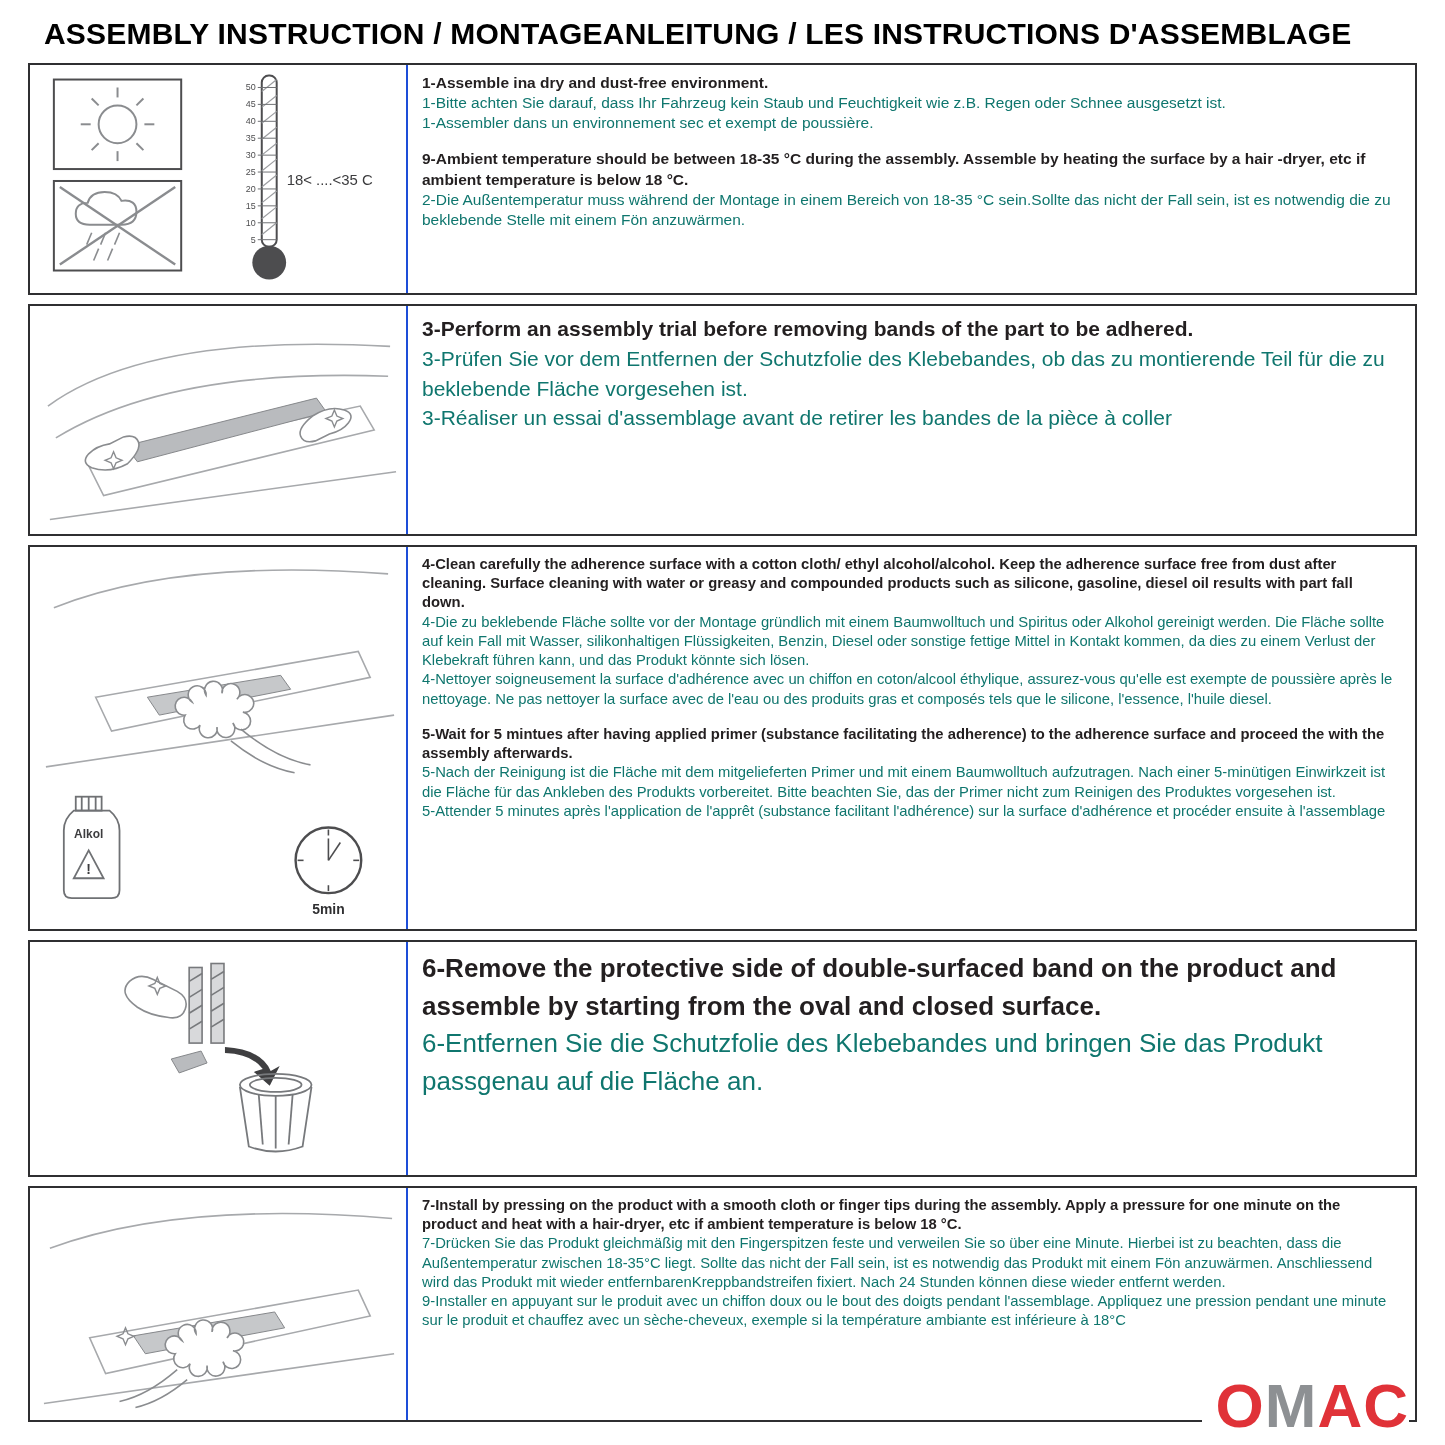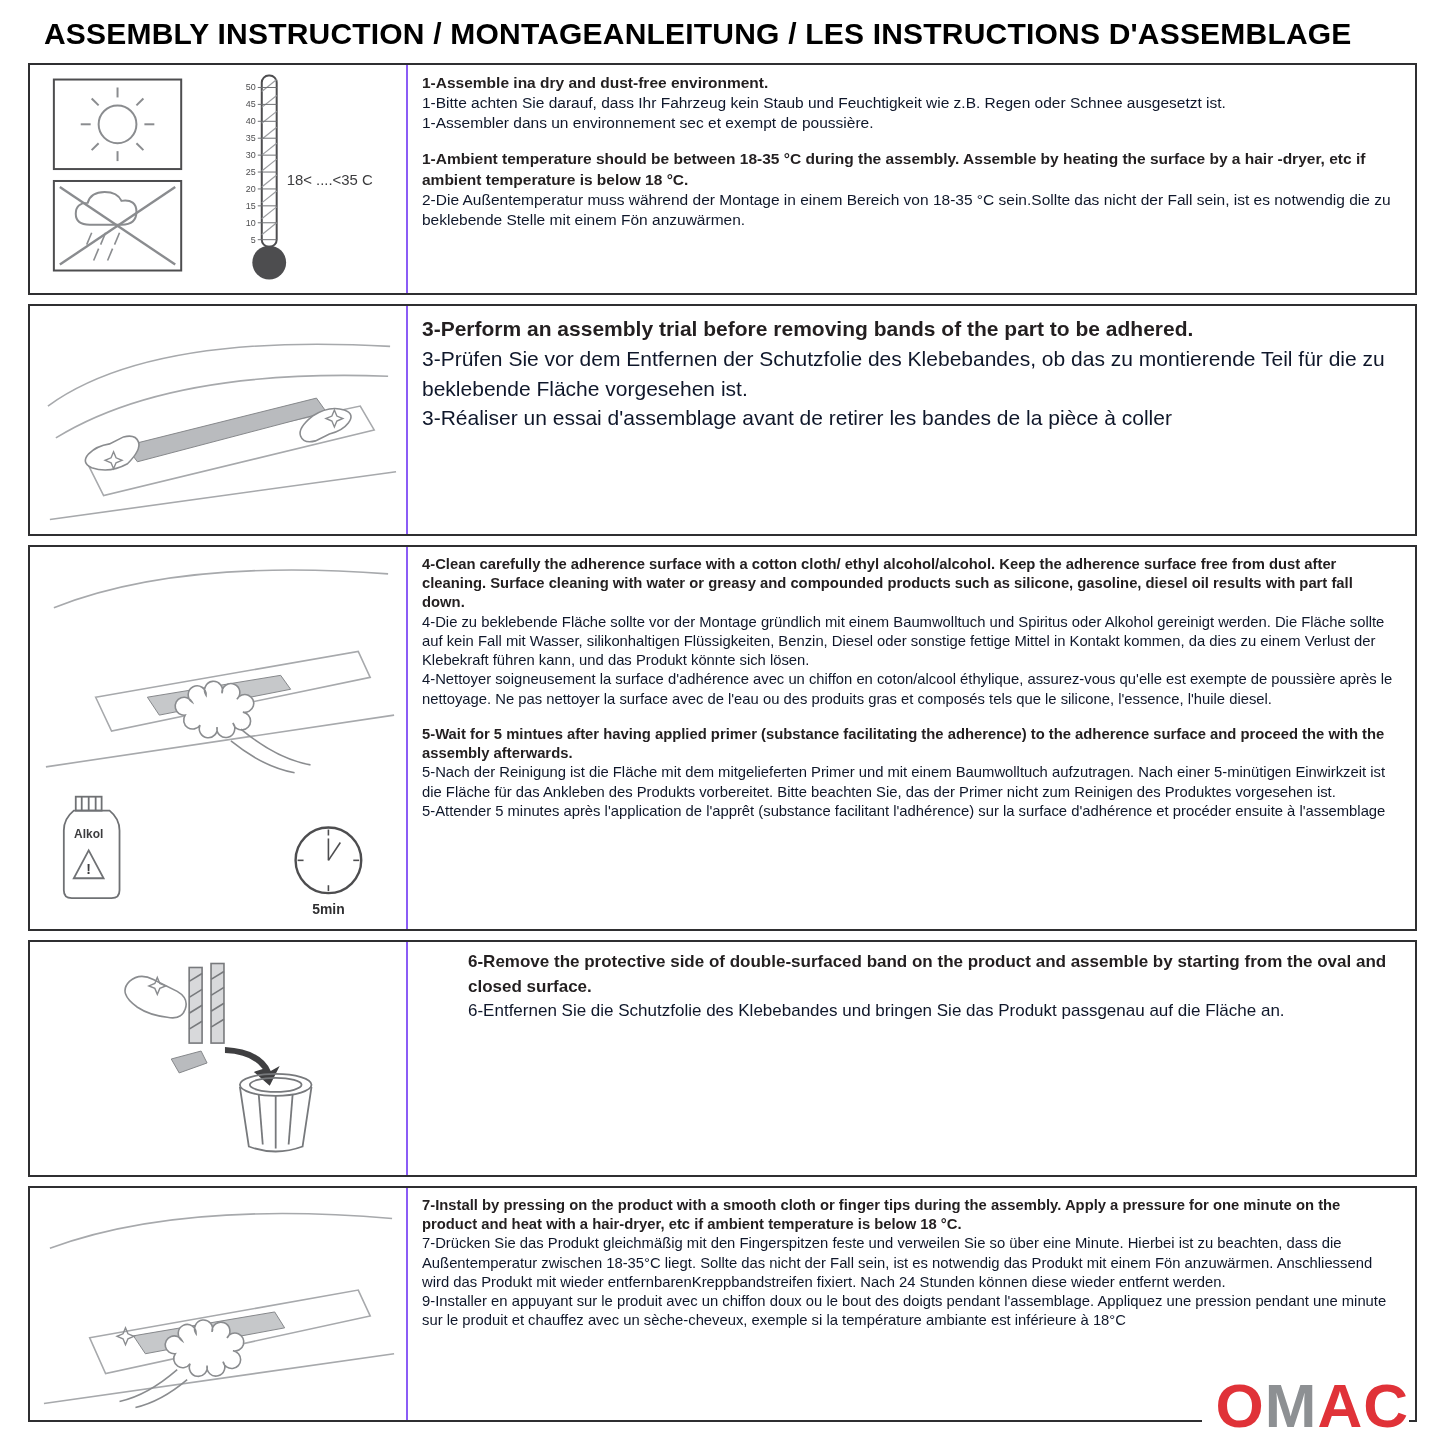--- a/index.html
+++ b/index.html
@@ -24,39 +24,39 @@
   .rows { margin:0 28px; }
 
   .row {
     display:flex;
     border:2px solid #2f2f31;
     margin-bottom:9px;
     background:#fff;
   }
   .illus-cell {
     width:378px; min-width:378px;
-    border-right:2px solid #8b5cf6;
+    border-right:2px solid #1d4ed8;
     display:flex; align-items:center; justify-content:center;
     background:#fff;
   }
   .text-cell {
     flex:1;
     padding:8px 16px 10px 14px;
     display:flex; flex-direction:column;
   }
   .text-cell.vcenter { justify-content:flex-start; }
 
   .text-cell p { margin:0; }
   .p-bold  { color:#231f20; font-weight:700; }
-  .p-norm  { color:#0f172a; font-weight:400; }
+  .p-norm  { color:#0f766e; font-weight:400; }
   .mt { margin-top:16px !important; }
 
   .fs-15 p { font-size:15.5px; line-height:1.3; }
   .fs-21 p { font-size:21px;   line-height:1.42; }
-  .fs-19 p { font-size:17px; line-height:1.45;margin-left:46px; }
+  .fs-19 p { font-size:26px; line-height:1.45; }
   .fs-14 p { font-size:14.8px; line-height:1.3; }
 
   .h-231 { min-height:231px; }
   .h-385 { min-height:385px; }
   .h-237 { min-height:237px; }
   .h-236 { min-height:236px; }
 
   svg text { font-family:"Liberation Sans", sans-serif; }
 
   .logo {
@@ -149,21 +149,21 @@
             </g>
             <circle cx="240.5" cy="198" r="17" fill="#4d4d4f"></circle>
             <text x="258" y="120" font-size="15" fill="#3c3c3e">18&lt; ....&lt;35 C</text>
           </g>
         </svg>
       </div>
       <div class="text-cell fs-15">
         <p class="p-bold">1-Assemble ina dry and dust-free environment.</p>
         <p class="p-norm">1-Bitte achten Sie darauf, dass Ihr Fahrzeug kein Staub und Feuchtigkeit wie z.B. Regen oder Schnee ausgesetzt ist.</p>
         <p class="p-norm">1-Assembler dans un environnement sec et exempt de poussière.</p>
-        <p class="p-bold mt">1-Ambient temperature should be between 18-35 °C  during the assembly. Assemble by heating the surface by a hair -dryer, etc if ambient temperature is below 18 °C.</p>
+        <p class="p-bold mt">9-Ambient temperature should be between 18-35 °C  during the assembly. Assemble by heating the surface by a hair -dryer, etc if ambient temperature is below 18 °C.</p>
         <p class="p-norm">2-Die Außentemperatur muss während der Montage in einem Bereich von 18-35 °C  sein.Sollte das nicht der Fall sein, ist es notwendig die zu beklebende Stelle mit einem Fön anzuwärmen.</p>
       </div>
     </div>
 
     <div class="row h-231">
       <div class="illus-cell">
         <svg width="378" height="228" viewBox="0 0 378 228">
           <g fill="none" stroke="#a7a9ac" stroke-width="1.6">
             <path d="M18,100 Q120,26 362,40"></path>
             <path d="M26,132 Q140,62 360,70"></path>

